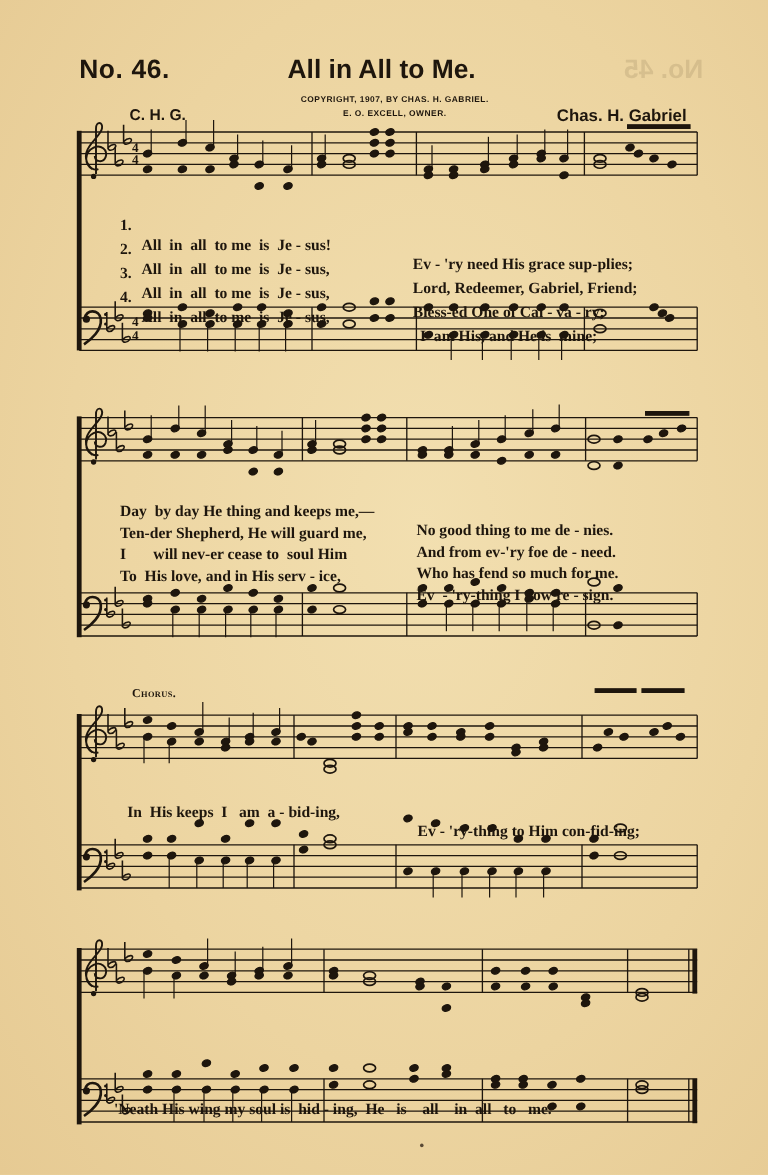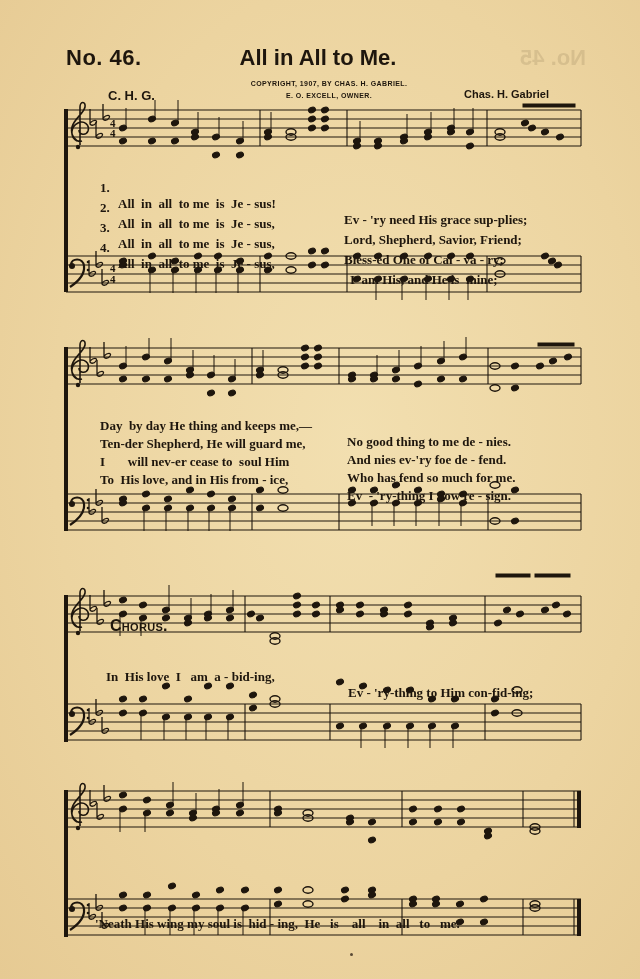--- a/index.html
+++ b/index.html
@@ -10,28 +10,28 @@
     position: relative;
     font-family: "Liberation Serif", serif;
     color: #1e160d;
   }
   .abs { position: absolute; }
   .hymn-no { left: 66px; top: 45px; font-family: "Liberation Sans", sans-serif; font-weight: bold; font-size: 22px; letter-spacing: 0.5px; }
   .hymn-title { left: 0; width: 620px; top: 45px; text-align: center; font-family: "Liberation Sans", sans-serif; font-weight: bold; font-size: 22px; padding-left: 16px; box-sizing: border-box; }
   .copyright { left: 0; width: 640px; top: 80px; text-align: center; font-family: "Liberation Sans", sans-serif; font-weight: bold; font-size: 7px; letter-spacing: 0.4px; padding-left: 18px; box-sizing: border-box; }
   .owner { left: 0; width: 640px; top: 92px; text-align: center; font-family: "Liberation Sans", sans-serif; font-weight: bold; font-size: 7px; letter-spacing: 0.4px; padding-left: 18px; box-sizing: border-box; }
   .words-by { left: 108px; top: 88px; font-family: "Liberation Sans", sans-serif; font-weight: bold; font-size: 13px; }
-  .music-by { left: 464px; top: 88px; font-family: "Liberation Sans", sans-serif; font-weight: bold; font-size: 11px; }
+  .music-by { left: 464px; top: 88px; font-family: "Liberation Sans", sans-serif; font-weight: bold; font-size: 14px; }
   .ghost { color: rgba(90,70,40,0.14); font-family: "Liberation Sans", sans-serif; font-weight: bold; font-size: 22px; transform: scaleX(-1); left: 520px; top: 45px; }
   .lyric-line {
     position: absolute; font-family: "Liberation Serif", serif; font-weight: bold;
     font-size: 13px; white-space: pre; color: #1e160d;
   }
   .lyric-line span { position: absolute; white-space: pre; }
-  .chorus-label { left: 110px; top: 573px; font-family: Liberation Sans, sans-serif; font-weight: bold; font-size: 16px; font-variant: small-caps; letter-spacing: 0.3px; margin-top: 44px; }
+  .chorus-label { left: 110px; top: 573px; font-family: Liberation Serif, serif; font-weight: bold; font-size: 10px; font-variant: small-caps; letter-spacing: 0.3px; }
   svg.system { position: absolute; left: 0; top: 0; }
   .dot { left: 350px; top: 953px; width: 3px; height: 3px; border-radius: 50%; background: #5a4a35; }
 </style>
 </head>
 <body>
 
 <div class="abs ghost">No. 45</div>
 <div class="abs hymn-no">No. 46.</div>
 <div class="abs hymn-title">All in All to Me.</div>
 <div class="abs copyright">COPYRIGHT, 1907, BY CHAS. H. GABRIEL.</div>
@@ -572,52 +572,52 @@
 </svg>
 
 <div class="lyric-line" style="left:100px; top:164px;">
   <span style="left:0">1.</span>
   <span style="left:18px">All  in  all  to me  is  Je - sus!</span>
   <span style="left:244px">Ev - 'ry need His grace sup-plies;</span>
 </div>
 <div class="lyric-line" style="left:100px; top:184px;">
   <span style="left:0">2.</span>
   <span style="left:18px">All  in  all  to me  is  Je - sus,</span>
-  <span style="left:244px">Lord, Shepherd, Savior, Friend;</span>
+  <span style="left:244px">Lord, Redeemer, Gabriel, Friend;</span>
 </div>
 <div class="lyric-line" style="left:100px; top:204px;">
   <span style="left:0">3.</span>
   <span style="left:18px">All  in  all  to me  is  Je - sus,</span>
   <span style="left:244px">Bless-ed One of Cal - va - ry;</span>
 </div>
 <div class="lyric-line" style="left:100px; top:224px;">
   <span style="left:0">4.</span>
   <span style="left:18px">All  in  all  to me  is  Je - sus,</span>
   <span style="left:250px">I  am His, and He is  mine;</span>
 </div>
 
 <div class="lyric-line" style="left:100px; top:402px;">
   <span style="left:0">Day  by day He thing and keeps me,—</span>
   <span style="left:247px">No good thing to me de - nies.</span>
 </div>
 <div class="lyric-line" style="left:100px; top:420px;">
   <span style="left:0">Ten-der Shepherd, He will guard me,</span>
-  <span style="left:247px">And nies ev-'ry foe de - fend.</span>
+  <span style="left:247px">And from ev-'ry foe de - need.</span>
 </div>
 <div class="lyric-line" style="left:100px; top:438px;">
   <span style="left:0">I       will nev-er cease to  soul Him</span>
   <span style="left:247px">Who has fend so much for me.</span>
 </div>
 <div class="lyric-line" style="left:100px; top:456px;">
-  <span style="left:0">To  His love, and in His from - ice,</span>
+  <span style="left:0">To  His love, and in His serv - ice,</span>
   <span style="left:247px">Ev  - 'ry-thing I now re - sign.</span>
 </div>
 
 <div class="abs chorus-label">Chorus.</div>
 <div class="lyric-line" style="left:106px; top:653px;">
-  <span style="left:0">In  His love  I   am  a - bid-ing,</span>
+  <span style="left:0">In  His keeps  I   am  a - bid-ing,</span>
   <span style="left:242px">Ev - 'ry-thing to Him con-fid-ing;</span>
 </div>
 <div class="lyric-line" style="left:95px; top:900px;">
   <span style="left:0">'Neath His wing my soul is  hid - ing,  He   is    all    in  all   to   me.</span>
 </div>
 
 <div class="abs dot"></div>
 
 </body></html>

